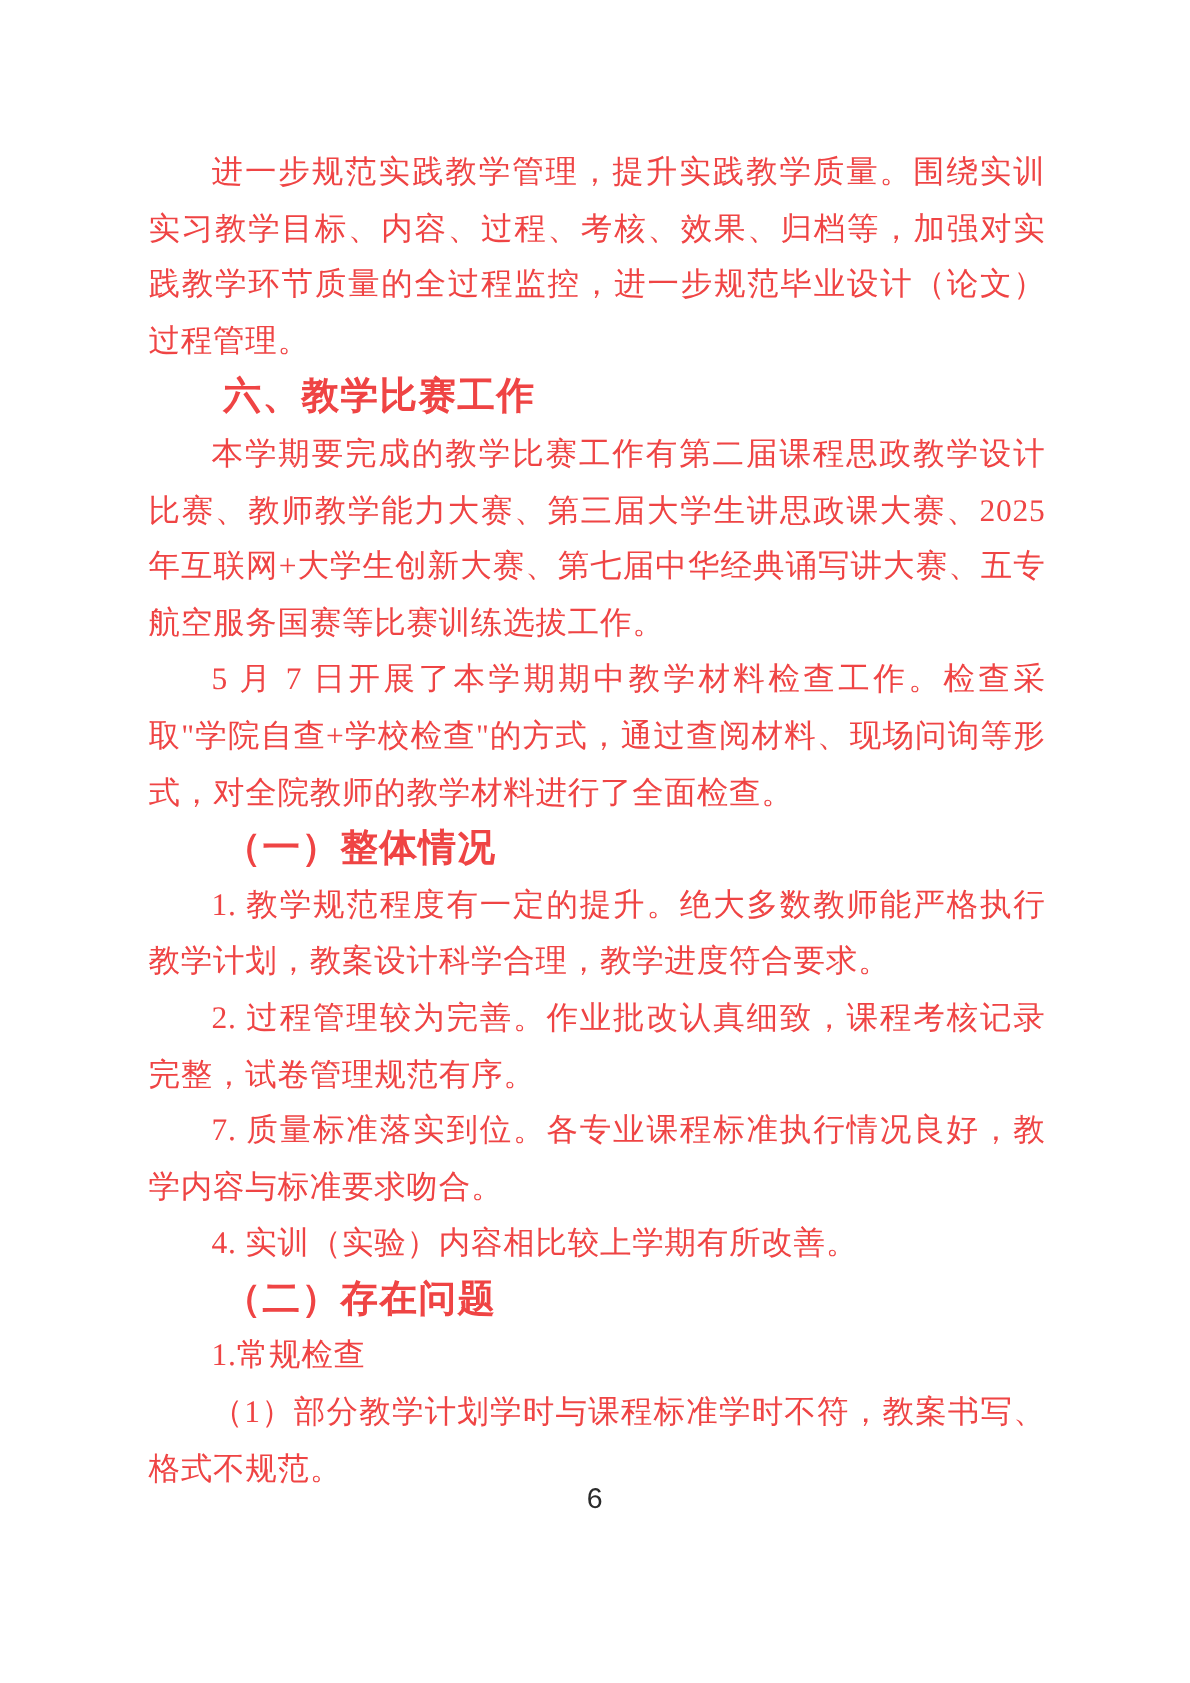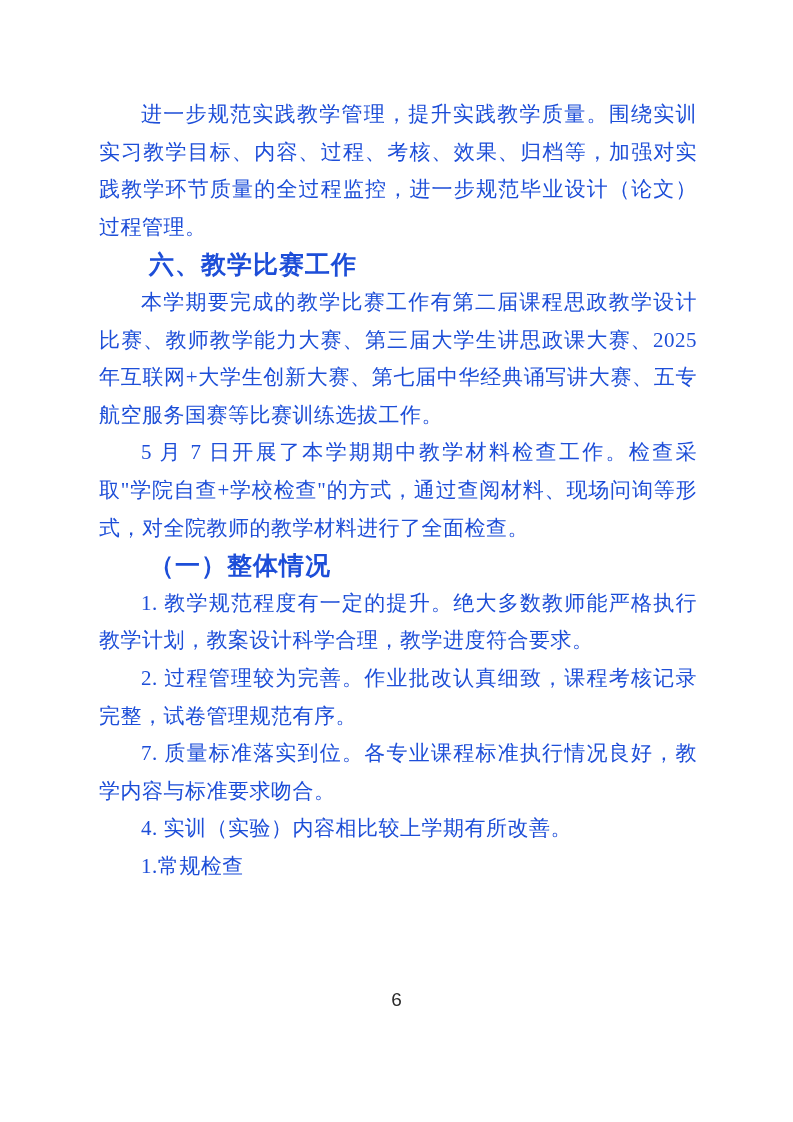--- a/index.html
+++ b/index.html
@@ -15,21 +15,21 @@
     overflow: hidden;
     font-family: "Liberation Serif", serif;
   }
   .content {
     position: absolute;
     left: 99px;
     top: 96px;
     width: 598px;
     font-size: 21px;
     line-height: 37.6px;
-    color: #1d4ed8;
+    color: #ef4444;
     text-align: justify;
     letter-spacing: 0.5px;
   }
   .content p {
     margin: 0;
     padding: 0;
     text-indent: 2em;
   }
   .content p.heading1,
   .content p.heading2 {
@@ -57,16 +57,18 @@
   <div class="content">
       <p class="body">进一步规范实践教学管理，提升实践教学质量。围绕实训实习教学目标、内容、过程、考核、效果、归档等，加强对实践教学环节质量的全过程监控，进一步规范毕业设计（论文）过程管理。</p>
       <p class="heading1">六、教学比赛工作</p>
       <p class="body">本学期要完成的教学比赛工作有第二届课程思政教学设计比赛、教师教学能力大赛、第三届大学生讲思政课大赛、2025 年互联网+大学生创新大赛、第七届中华经典诵写讲大赛、五专航空服务国赛等比赛训练选拔工作。</p>
       <p class="body">5 月 7 日开展了本学期期中教学材料检查工作。检查采取"学院自查+学校检查"的方式，通过查阅材料、现场问询等形式，对全院教师的教学材料进行了全面检查。</p>
       <p class="heading2">（一）整体情况</p>
       <p class="body">1. 教学规范程度有一定的提升。绝大多数教师能严格执行教学计划，教案设计科学合理，教学进度符合要求。</p>
       <p class="body">2. 过程管理较为完善。作业批改认真细致，课程考核记录完整，试卷管理规范有序。</p>
       <p class="body">7. 质量标准落实到位。各专业课程标准执行情况良好，教学内容与标准要求吻合。</p>
       <p class="body">4. 实训（实验）内容相比较上学期有所改善。</p>
+      <p class="heading2">（二）存在问题</p>
       <p class="body">1.常规检查</p>
+      <p class="body">（1）部分教学计划学时与课程标准学时不符，教案书写、格式不规范。</p>
     </div>
   <div class="page-number">6</div>
 </div>
 
 </body></html>

